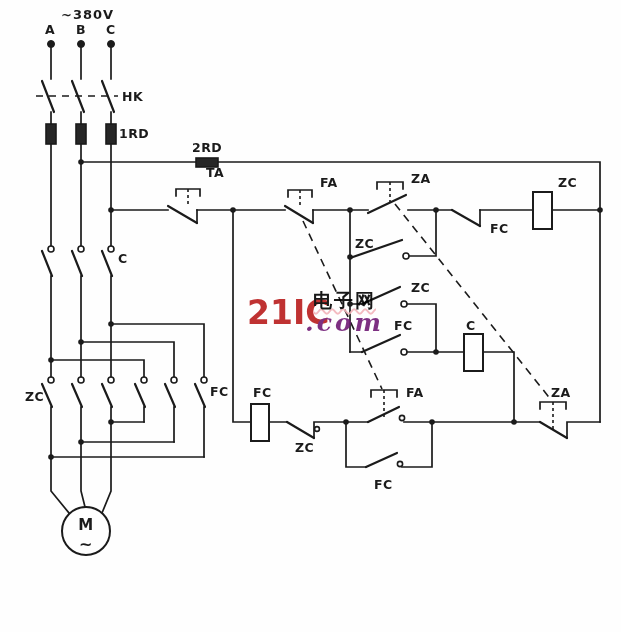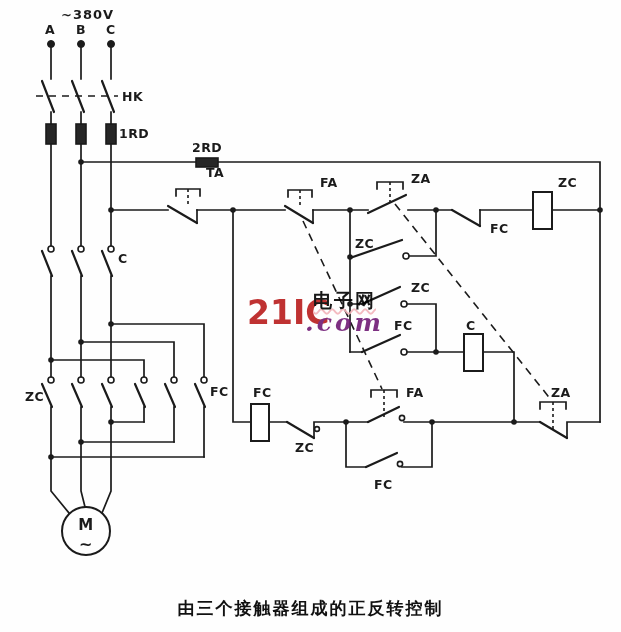--- a/index.html
+++ b/index.html
@@ -197,15 +197,14 @@
     <text class="lbl lbl-wave" x="86" y="550">~</text>
   </g>
 </svg>
 
 <div class="watermark">
   <span class="wm-brand">21IC</span>
   <span class="wm-cn">电子网</span>
   <span class="wm-com">.com</span>
 </div>
 
-<div class="caption">由三个接触器组成的正反转控制</div>
 
 </div>
 
 </body></html>

